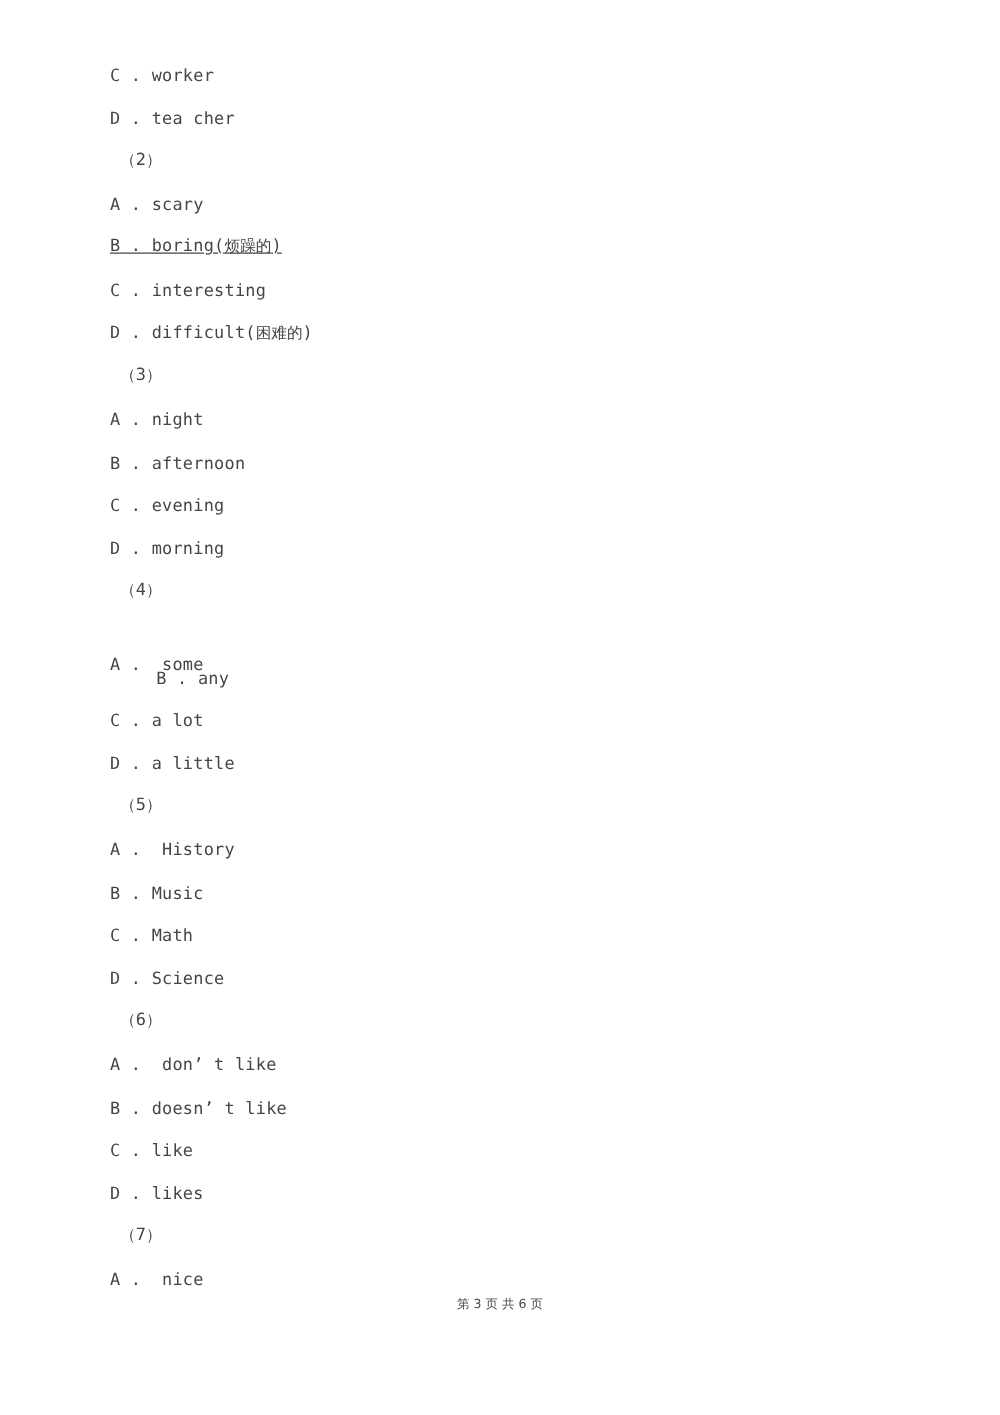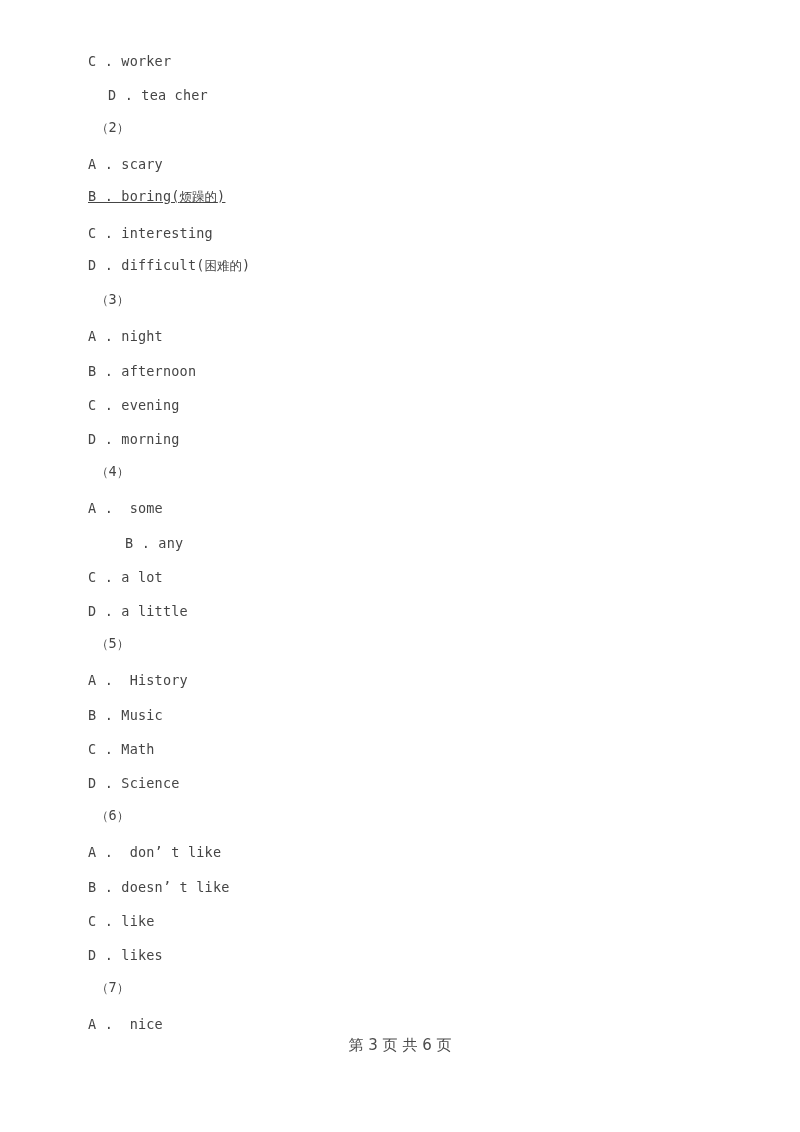--- a/index.html
+++ b/index.html
@@ -45,44 +45,44 @@
     font-family: "DejaVu Sans", "Liberation Sans", sans-serif;
     font-size: 12.5px;
     letter-spacing: 0;
   }
   .page-footer {
     position: absolute;
     left: 0;
     width: 800px;
     text-align: center;
     color: #4a4a4a;
-    font-size: 15px;
+    font-size: 10px;
     white-space: pre;
     font-family: "DejaVu Sans", "Liberation Sans", sans-serif;
   }
 </style>
 </head>
 <body>
 
 <div id="page">
   <div class="doc-body">
       <div class="line" style="top: 53px;">C . worker</div>
-      <div class="line" style="top: 87px; margin-left: 20px;">D . tea cher</div>
+      <div class="line" style="top: 87px;">D . tea cher</div>
       <div class="line group-label" style="top: 119px;"><span class="cjk">（</span>2<span class="cjk">）</span></div>
       <div class="line" style="top: 156px;">A . scary</div>
       <div class="line" style="top: 188px; text-decoration: underline;">B . boring(<span class="cjk">烦躁的</span>)</div>
       <div class="line" style="top: 225px;">C . interesting</div>
       <div class="line" style="top: 257px;">D . difficult(<span class="cjk">困难的</span>)</div>
       <div class="line group-label" style="top: 291px;"><span class="cjk">（</span>3<span class="cjk">）</span></div>
       <div class="line" style="top: 328px;">A . night</div>
       <div class="line" style="top: 363px;">B . afternoon</div>
       <div class="line" style="top: 397px;">C . evening</div>
       <div class="line" style="top: 431px;">D . morning</div>
       <div class="line group-label" style="top: 463px;"><span class="cjk">（</span>4<span class="cjk">）</span></div>
-      <div class="line" style="top: 500px;">A .  some</div>
+      <div class="line" style="top: 524px;">A .  some</div>
       <div class="line" style="top: 535px; margin-left: 37px;">B . any</div>
       <div class="line" style="top: 569px;">C . a lot</div>
       <div class="line" style="top: 603px;">D . a little</div>
       <div class="line group-label" style="top: 635px;"><span class="cjk">（</span>5<span class="cjk">）</span></div>
       <div class="line" style="top: 672px;">A .  History</div>
       <div class="line" style="top: 707px;">B . Music</div>
       <div class="line" style="top: 741px;">C . Math</div>
       <div class="line" style="top: 775px;">D . Science</div>
       <div class="line group-label" style="top: 807px;"><span class="cjk">（</span>6<span class="cjk">）</span></div>
       <div class="line" style="top: 844px;">A .  don’ t like</div>

